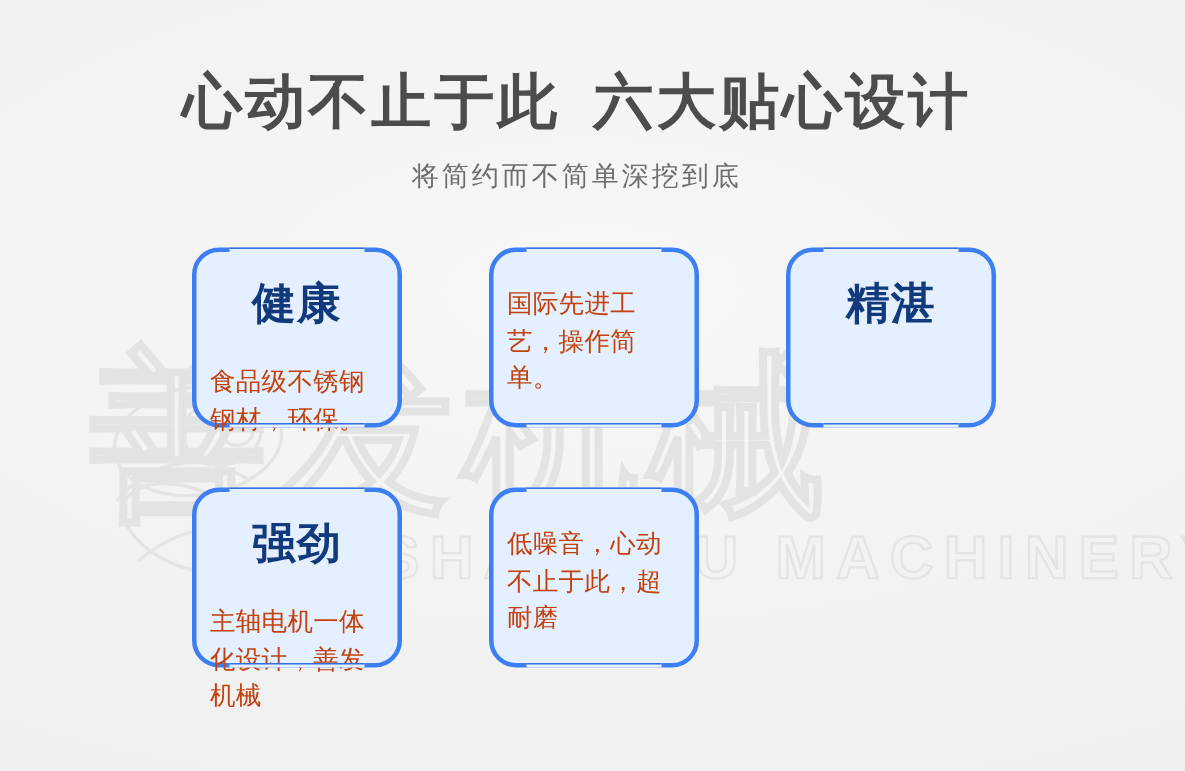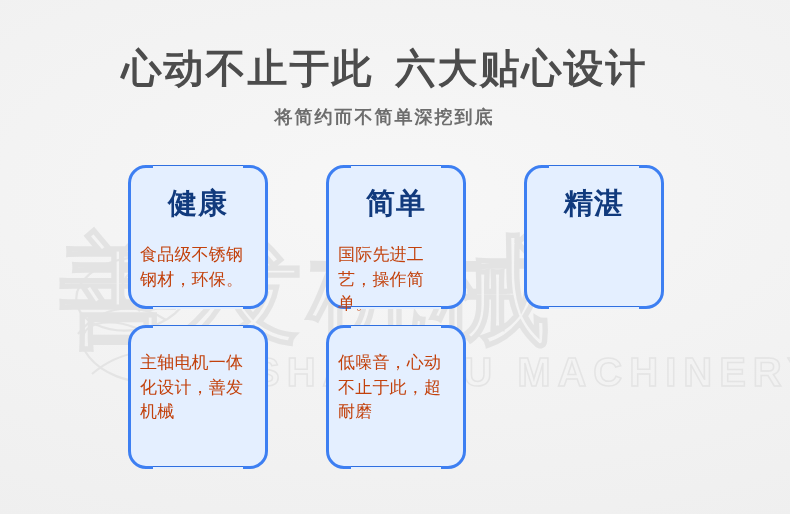--- a/index.html
+++ b/index.html
@@ -83,21 +83,21 @@
     font-weight: 700;
     letter-spacing: 2px;
     color: #4c4c4c;
     line-height: 1.22;
   }
   .title-gap { display: inline-block; width: 22px; }
   .page-subtitle {
     margin: 0;
     padding-top: 12px;
     font-size: 18px;
-    font-weight: 700;
+    font-weight: 400;
     letter-spacing: 2px;
     color: #6d6d6d;
   }
 
   
   .card-grid {
     position: absolute;
     left: 128px;
     top: 165px;
     width: 540px;
@@ -105,21 +105,21 @@
     display: grid;
     grid-template-columns: repeat(3, 140px);
     grid-template-rows: repeat(2, 140px);
     column-gap: 58px;
     row-gap: 20px;
   }
 
   .card {
     position: relative;
     width: 140px;
-    height: 144px;
+    height: 120px;
     box-sizing: border-box;
     background: #e4efff;
     border: 3px solid #3d7ff2;
     border-radius: 18px;
     padding: 0 9px;
     display: flex;
     flex-direction: column;
     align-items: center;
     justify-content: flex-start;
   }
@@ -186,30 +186,30 @@
   </div>
 
   <div class="card-grid">
 
     <div class="card">
       <h2 class="card-title">健康</h2>
       <p class="card-desc">食品级不锈钢钢材，环保。</p>
     </div>
 
     <div class="card">
-      <h2 class="card-title">简单</h2>
       <p class="card-desc">国际先进工艺，操作简单。</p>
     </div>
 
     <div class="card">
       <h2 class="card-title">精湛</h2>
     </div>
 
 
     <div class="card">
+      <h2 class="card-title">强劲</h2>
       <p class="card-desc">主轴电机一体化设计，善发机械</p>
     </div>
 
     <div class="card">
       <p class="card-desc">低噪音，心动不止于此，超耐磨</p>
     </div>
 
   </div>
 </div>
 

